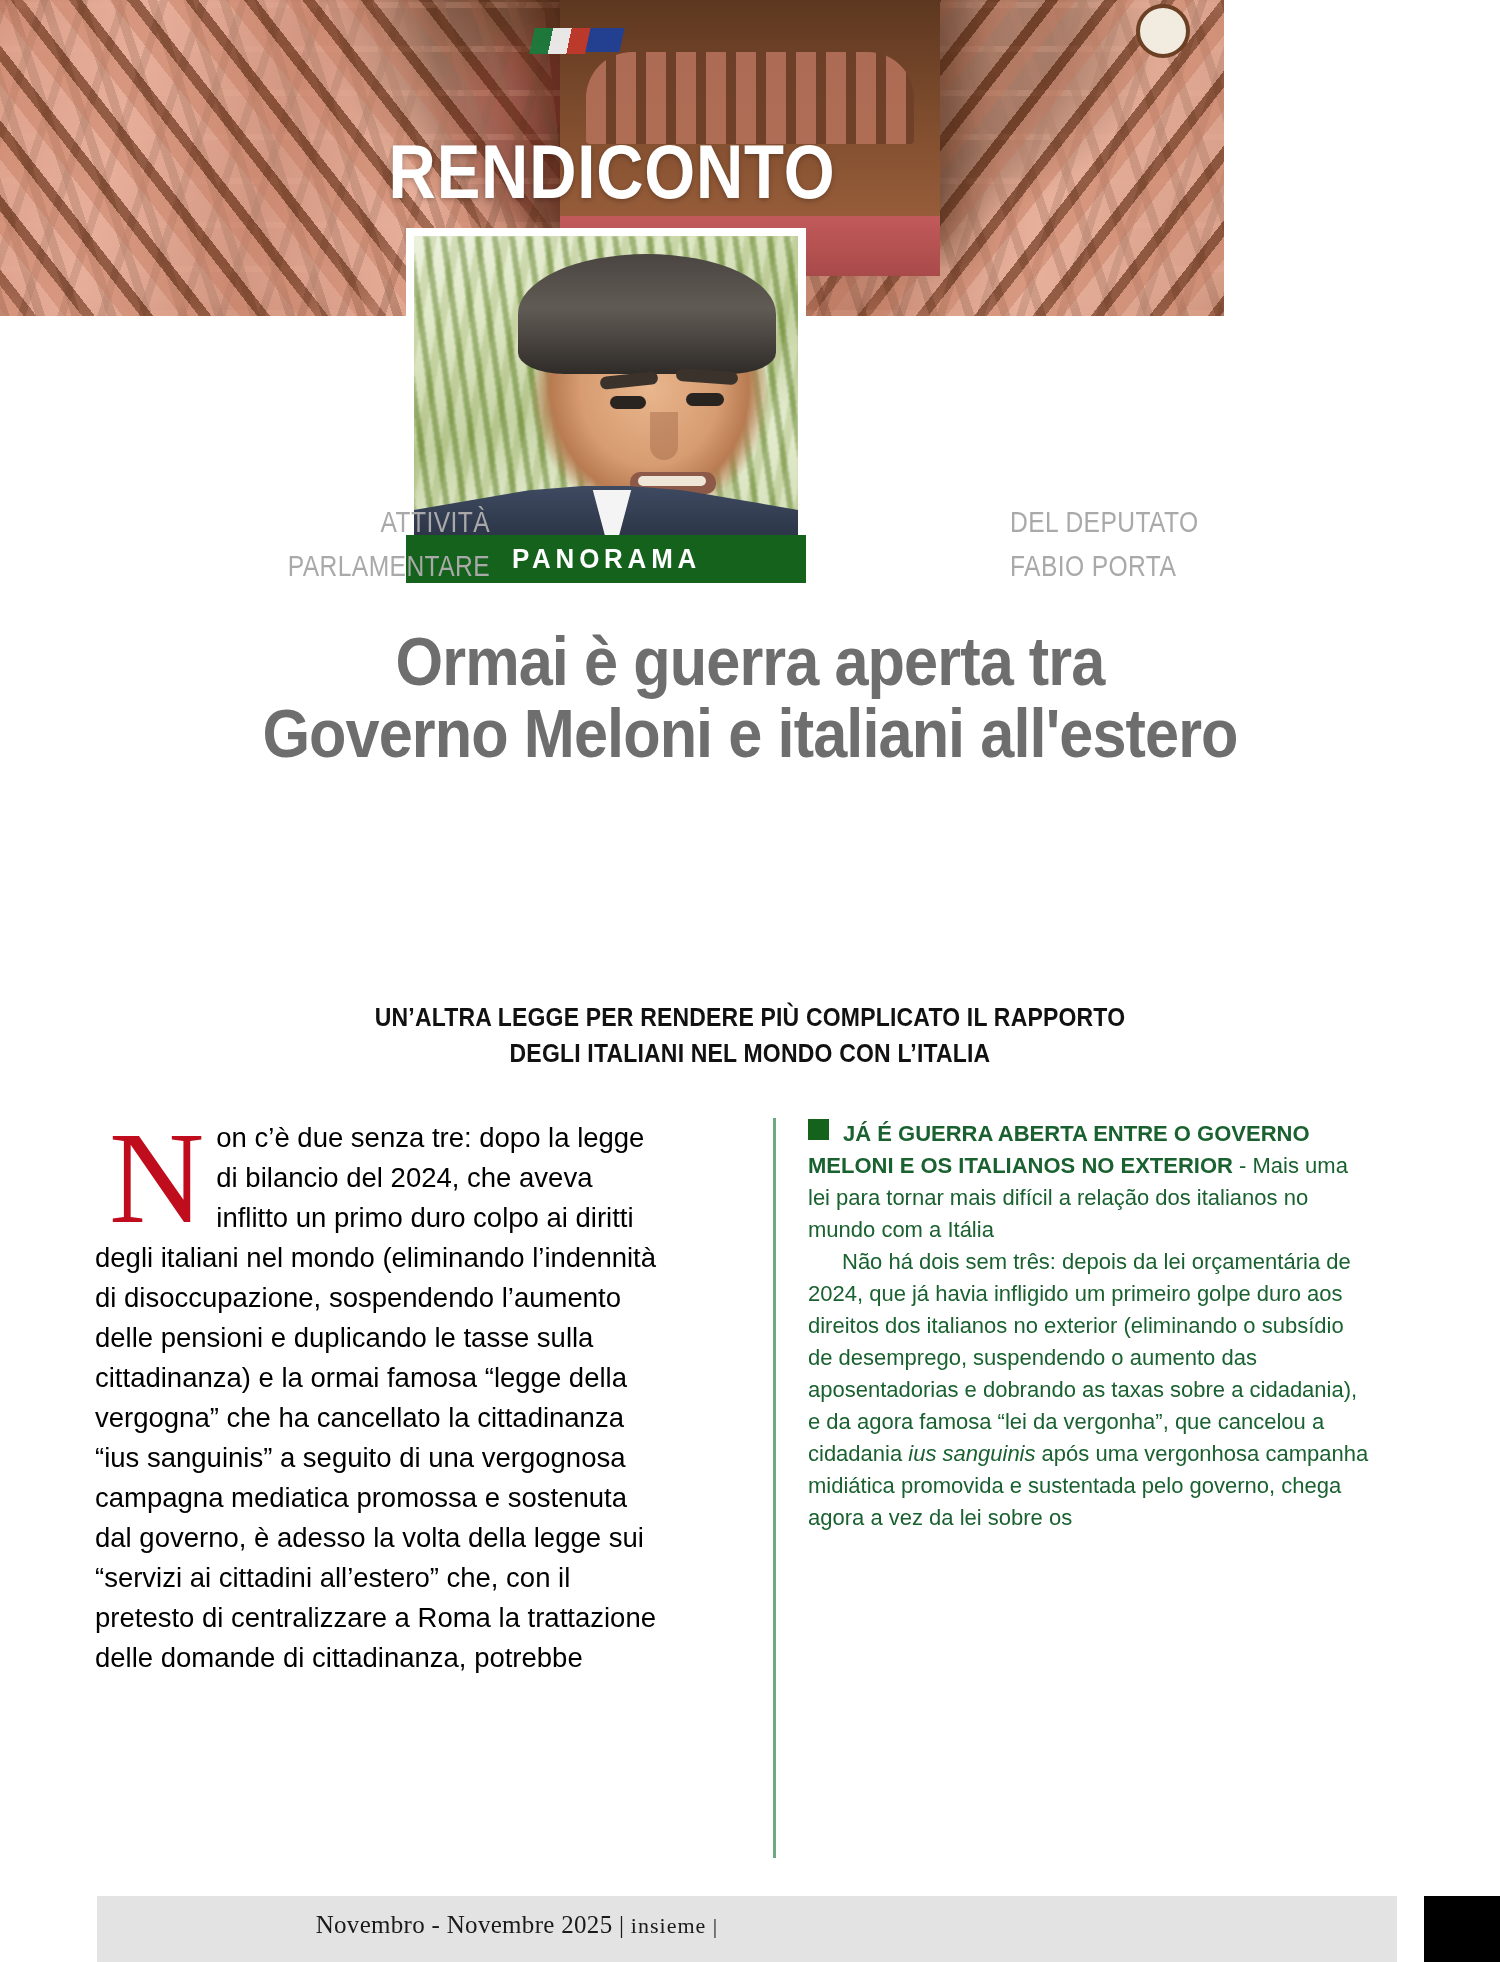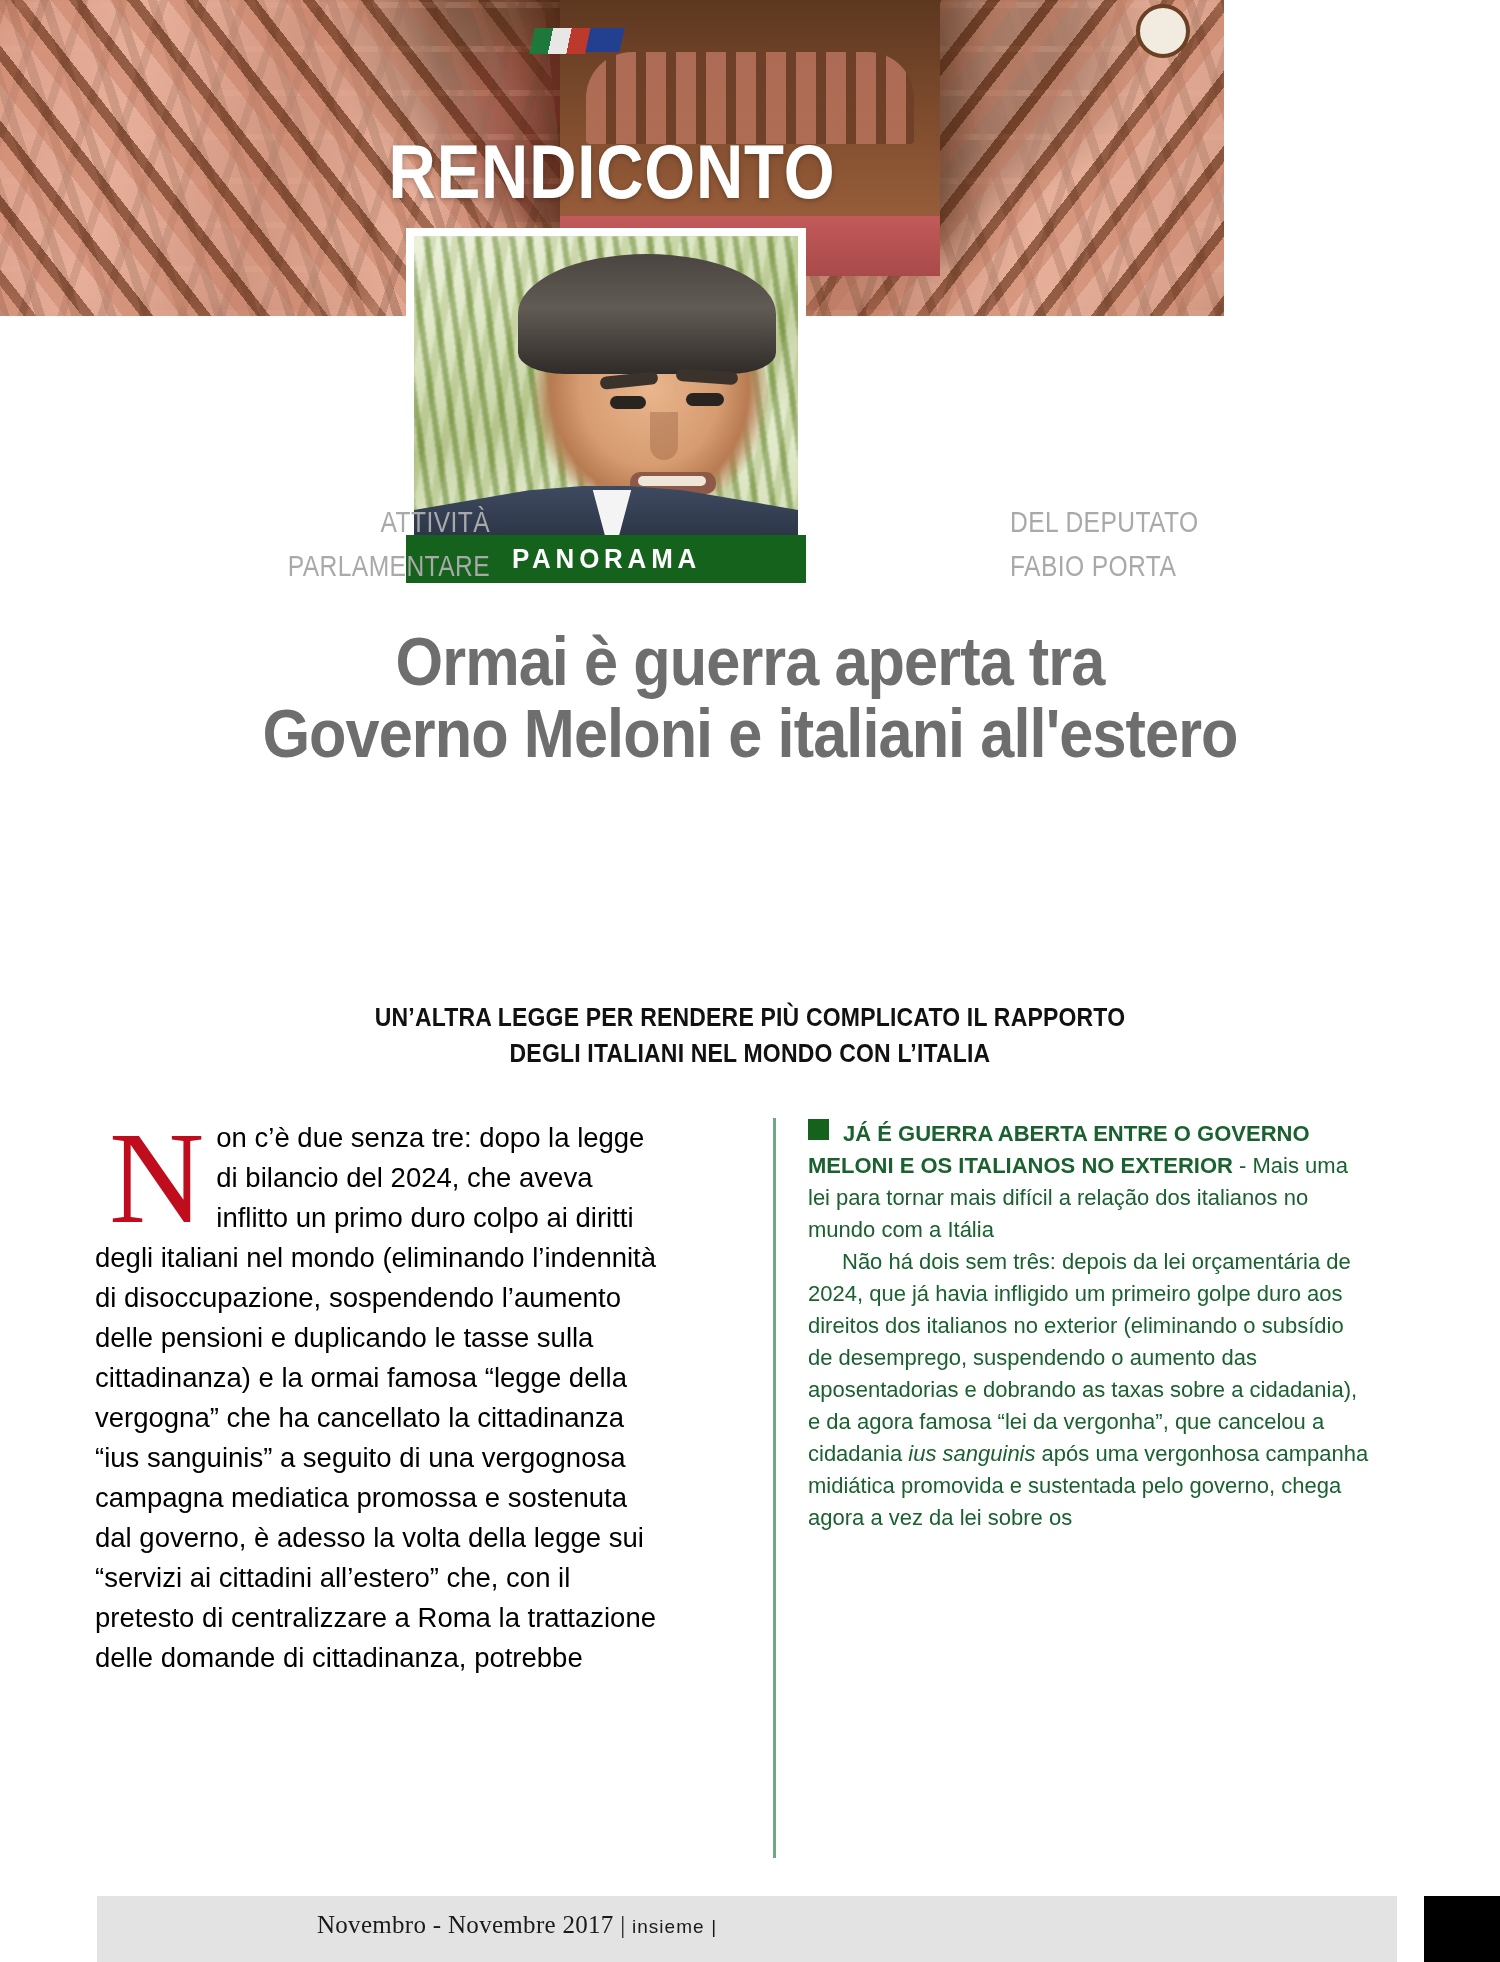--- a/index.html
+++ b/index.html
@@ -204,22 +204,22 @@
     background:#e3e3e3;
   }
   .footer-text{
     position:absolute;left:97px;top:1911px;width:840px;
     text-align:center;
     font-family:"Liberation Serif", serif;
     font-size:25px;color:#1a1a1a;
     letter-spacing:.3px;
   }
   .footer-text .brand{
-    font-family:Liberation Sans, sans-serif;
-    font-size:19px;letter-spacing:1px;
+    font-family:Liberation Serif, serif;
+    font-size:22px;letter-spacing:1px;
   }
   .footer-black{
     position:absolute;left:1424px;top:1896px;width:76px;height:66px;background:#000000;
   }
 </style>
 </head>
 <body>
 
 <div class="hero">
   <div class="hero-bg"></div>
@@ -286,17 +286,17 @@
     </div>
     <div class="pt-indent">
       <span>Não há dois sem três: depois da lei orçamentária de 2024, que já havia infligido um primeiro golpe duro aos direitos dos italianos no exterior (eliminando o subsídio de desemprego, suspendendo o aumento das aposentadorias e dobrando as taxas sobre a cidadania), e da agora famosa “lei da vergonha”, que cancelou a cidadania </span><em class="lat">ius sanguinis</em><span> após uma vergonhosa campanha midiática promovida e sustentada pelo governo, chega agora a vez da lei sobre os</span>
     </div>
   </div>
 
 </div>
 
 <div class="footer-bar"></div>
 <div class="footer-text">
-  <span>Novembro - Novembre  2017 |</span>
+  <span>Novembro - Novembre  2025 |</span>
   <span class="brand">insieme</span>
   <span class="brand">|</span>
 </div>
 <div class="footer-black"></div>
 
 </body></html>

